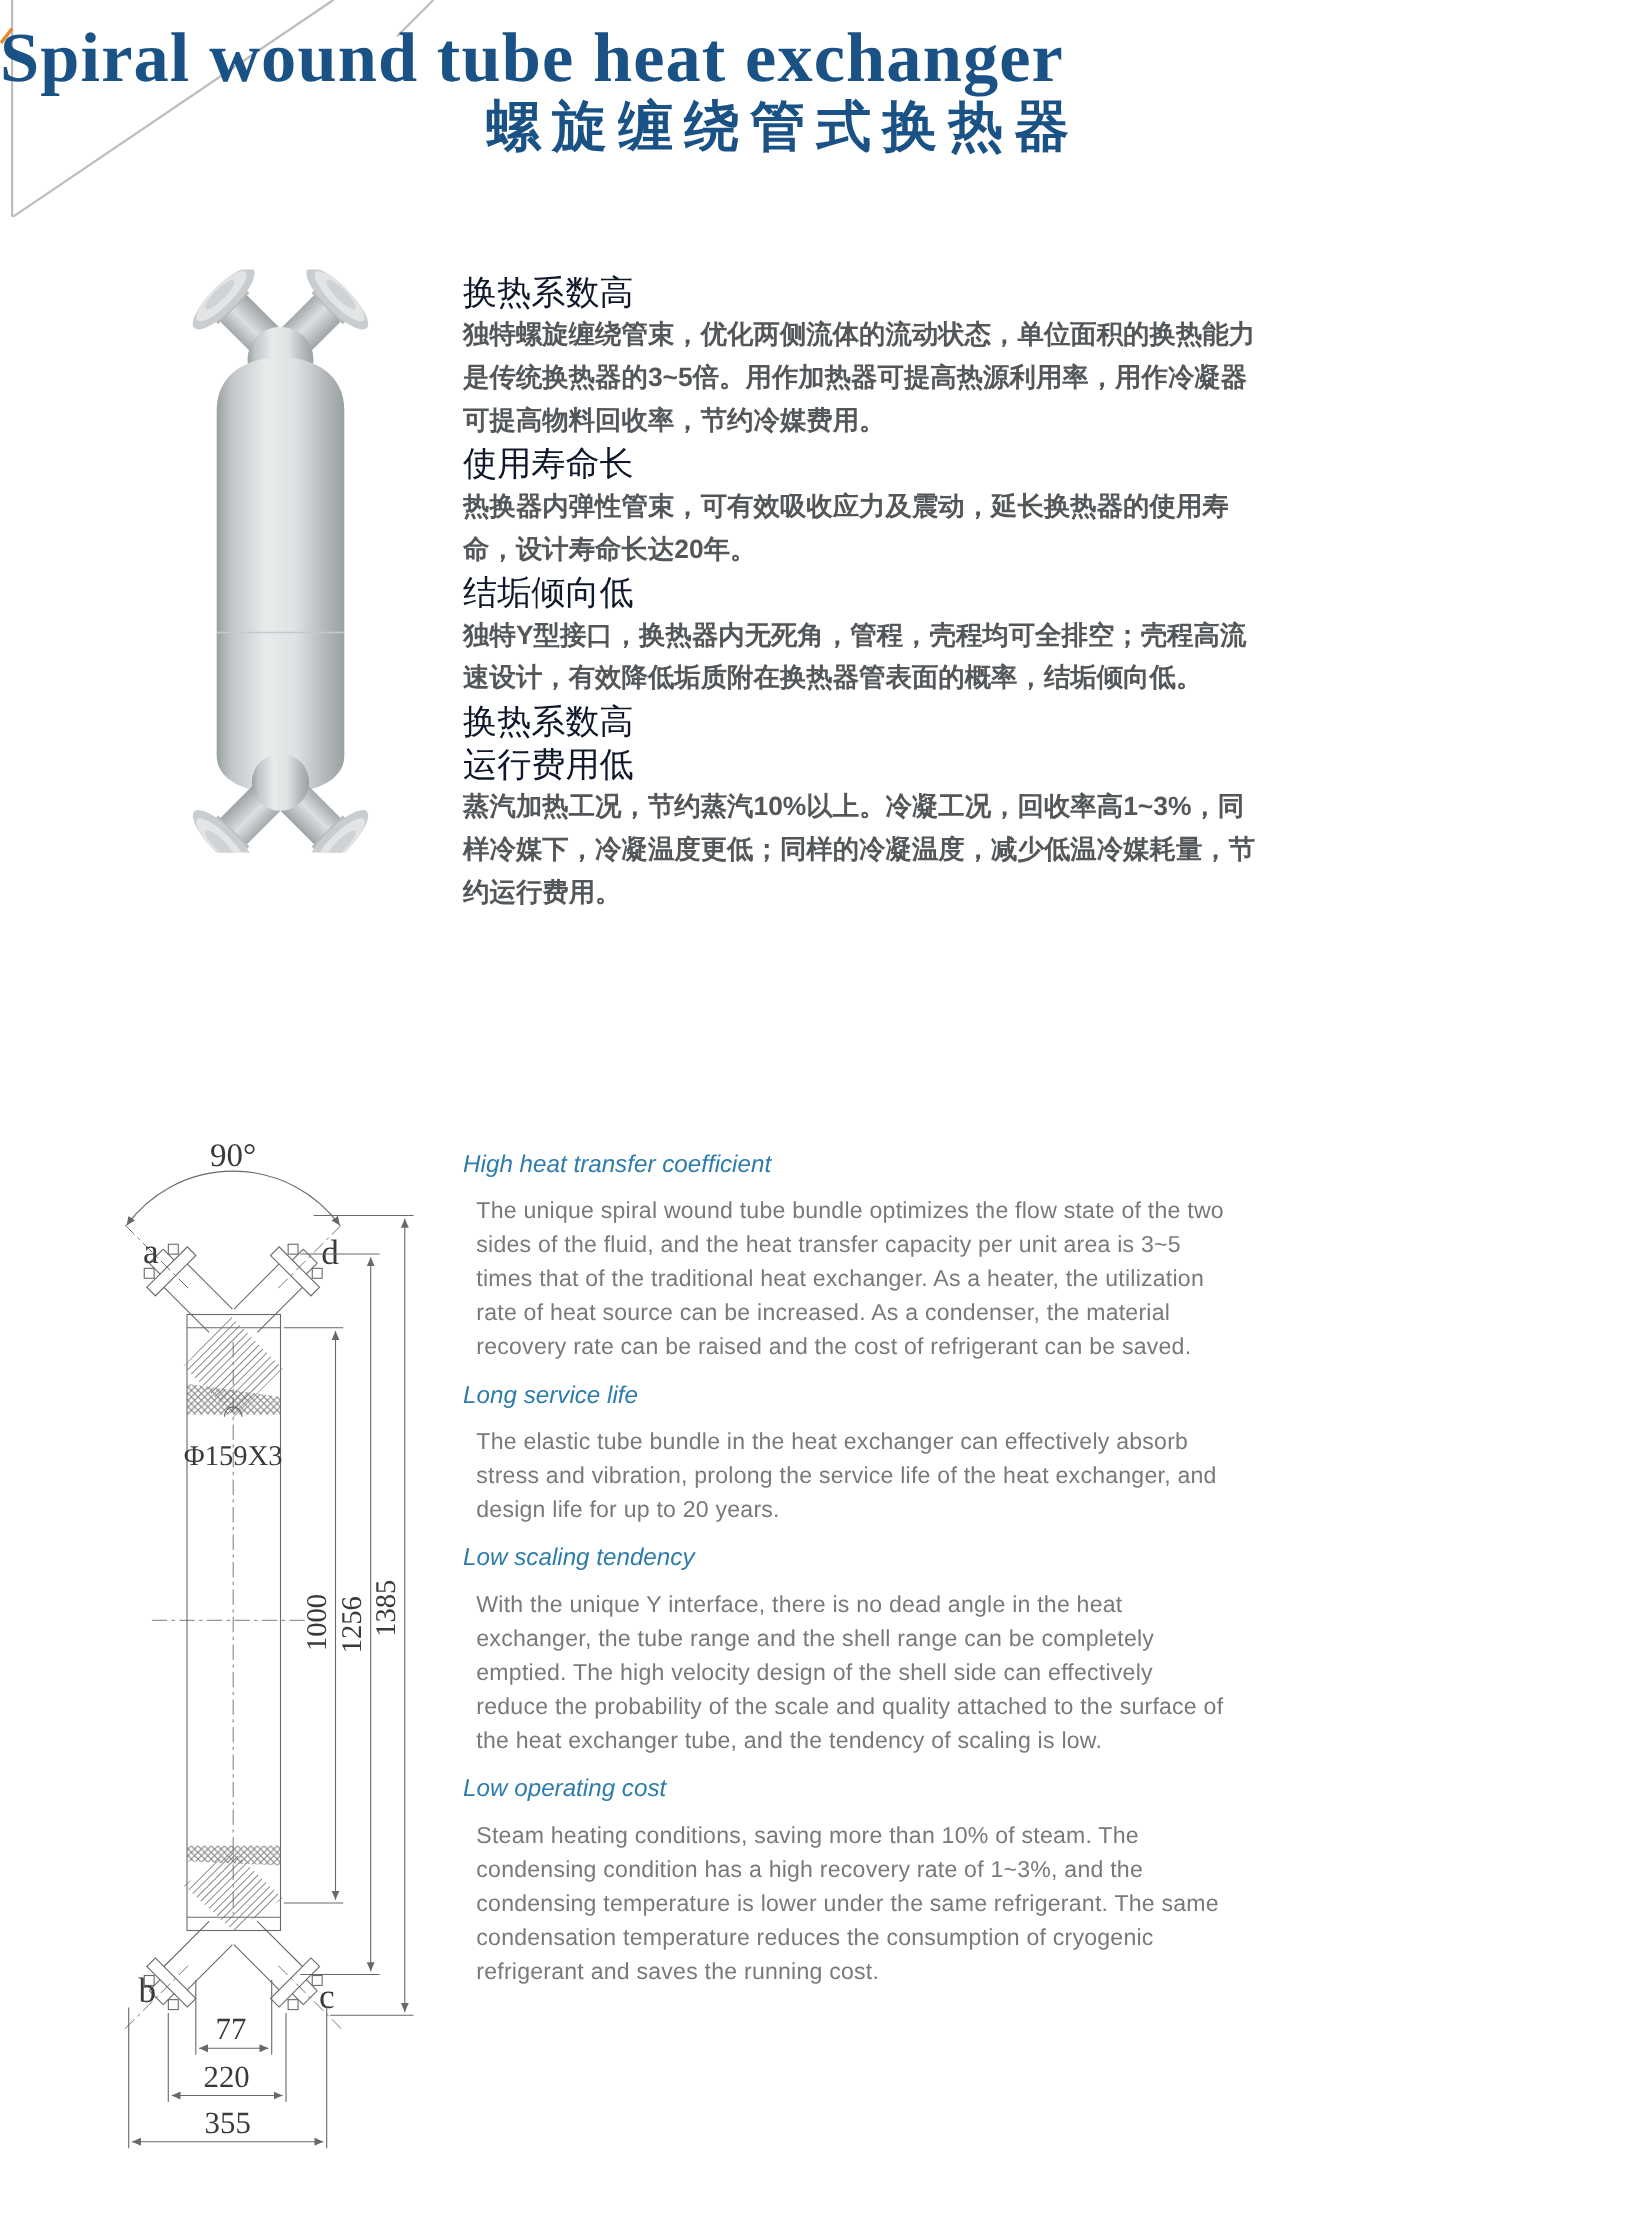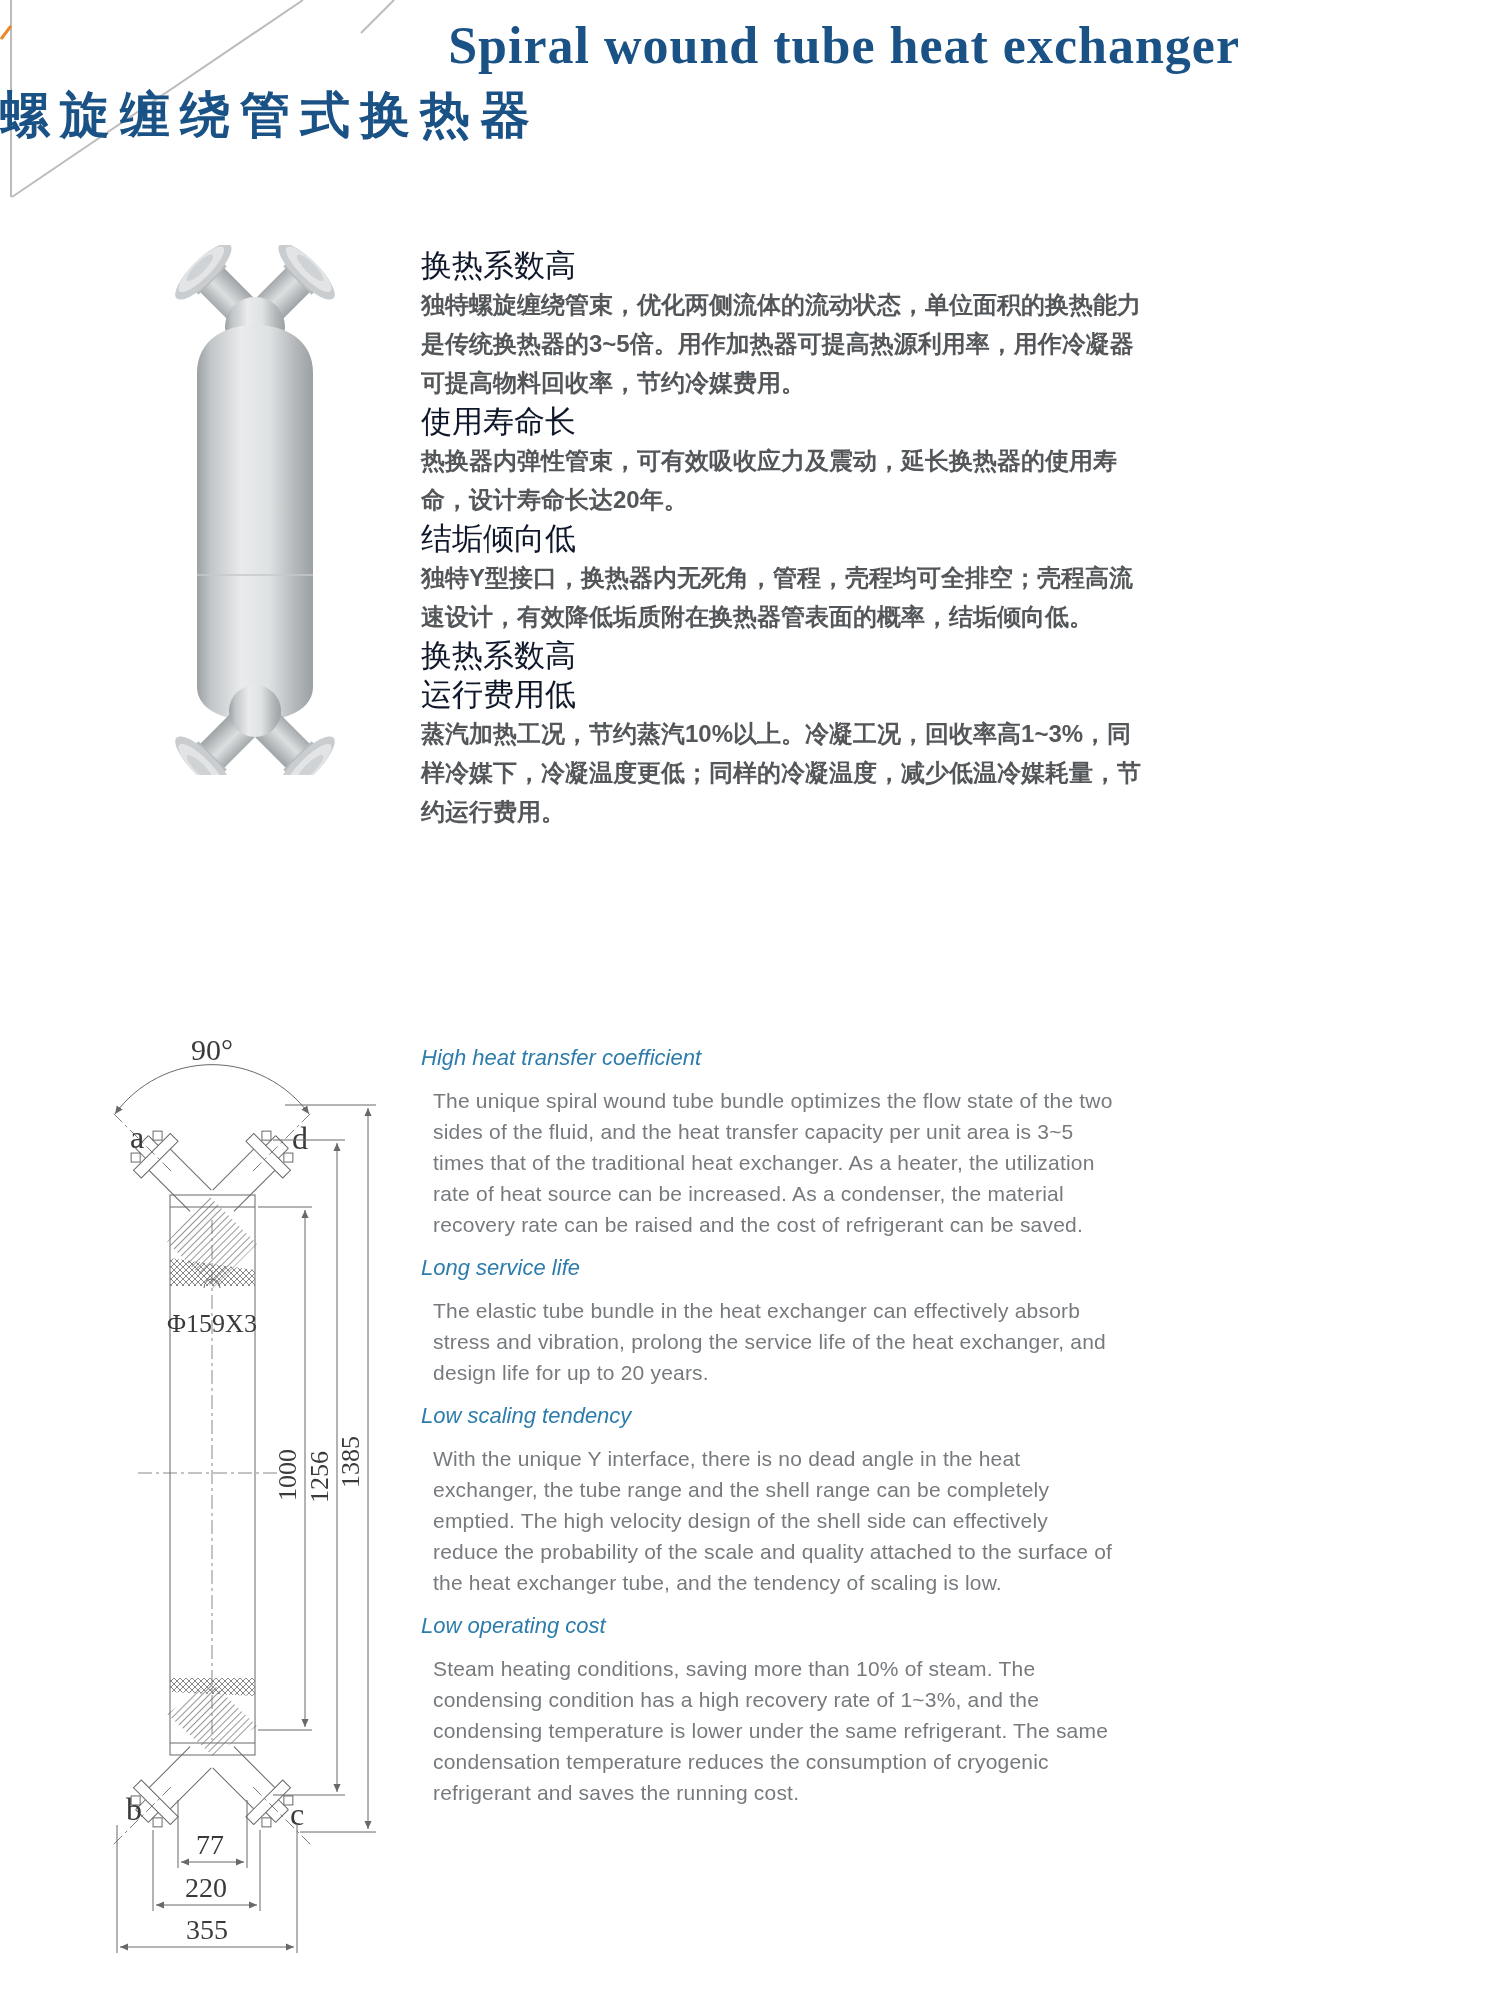--- a/index.html
+++ b/index.html
@@ -1,22 +1,22 @@
 <!DOCTYPE html>
 <html><head>
 <meta charset="utf-8">
 <style>
   html,body{margin:0;padding:0;background:#fff;}
   .page{position:relative;width:1500px;height:2013px;background:#ffffff;overflow:hidden;
         font-family:"Liberation Sans",sans-serif;}
   .decor{position:absolute;left:0;top:0;}
-  .title-en{position:absolute;left:0;top:16px;width:1240px;text-align:right;
-            font-family:"Liberation Serif",serif;font-weight:bold;font-size:52px;
+  .title-en{position:absolute;left:0;top:16px;width:1240px;text-align:left;
+            font-family:"Liberation Serif",serif;font-weight:bold;font-size:64px;
             color:#1b5286;letter-spacing:1px;}
-  .title-zh{position:absolute;left:0;top:82px;width:1424px;text-align:left;
+  .title-zh{position:absolute;left:0;top:82px;width:1424px;text-align:center;
             font-weight:bold;font-size:50px;color:#1b5286;letter-spacing:10px;}
   .photo{position:absolute;left:140px;top:245px;}
   .drawing{position:absolute;left:60px;top:1030px;}
   .cn-block{position:absolute;left:421px;top:246px;width:728px;}
   .cn-block h3{margin:0;font-size:31px;line-height:39px;font-weight:500;color:#0f172a;}
   .cn-block p{margin:0;font-size:24px;line-height:39px;color:#54575a;font-weight:bold;}
   .en-block{position:absolute;left:421px;top:1042px;width:706px;}
   .en-block h3{margin:0;font-size:22px;line-height:31px;font-weight:400;color:#2d7cab;font-style:italic;}
   .en-block p{margin:12px;font-size:21px;line-height:31px;color:#777a7d;letter-spacing:.2px;}
   .cad{stroke:#69696b;stroke-width:1;fill:none;}

